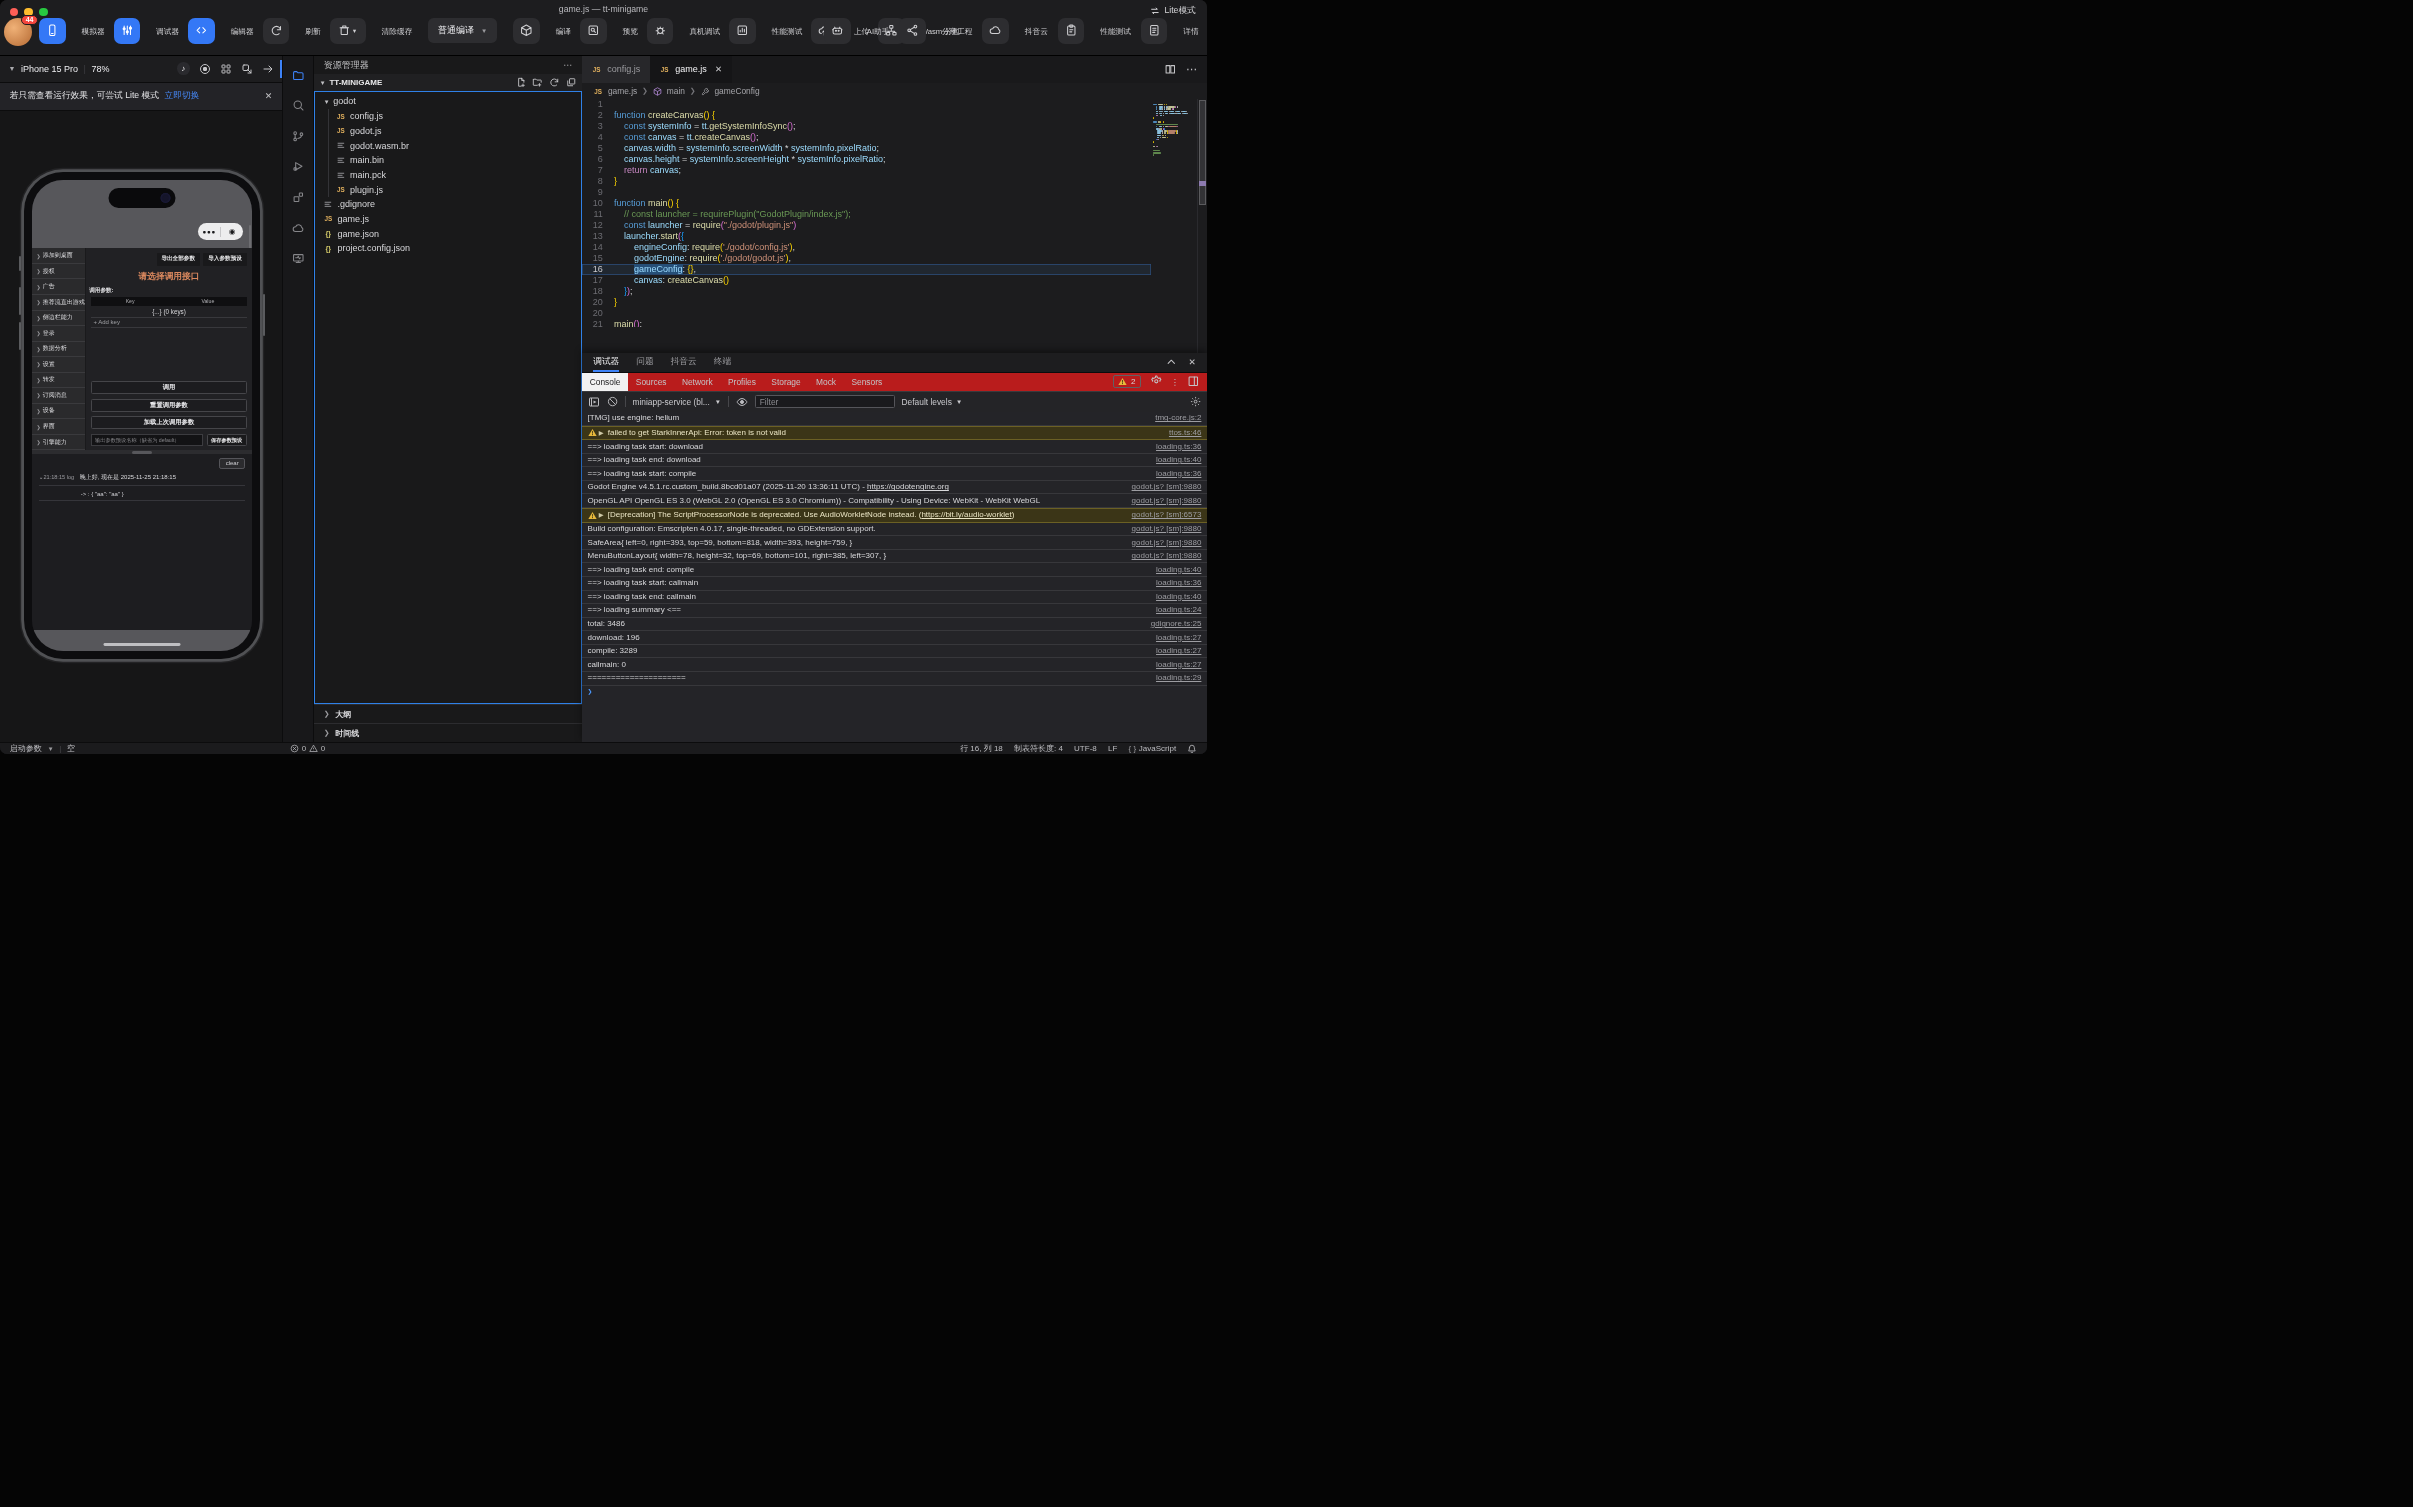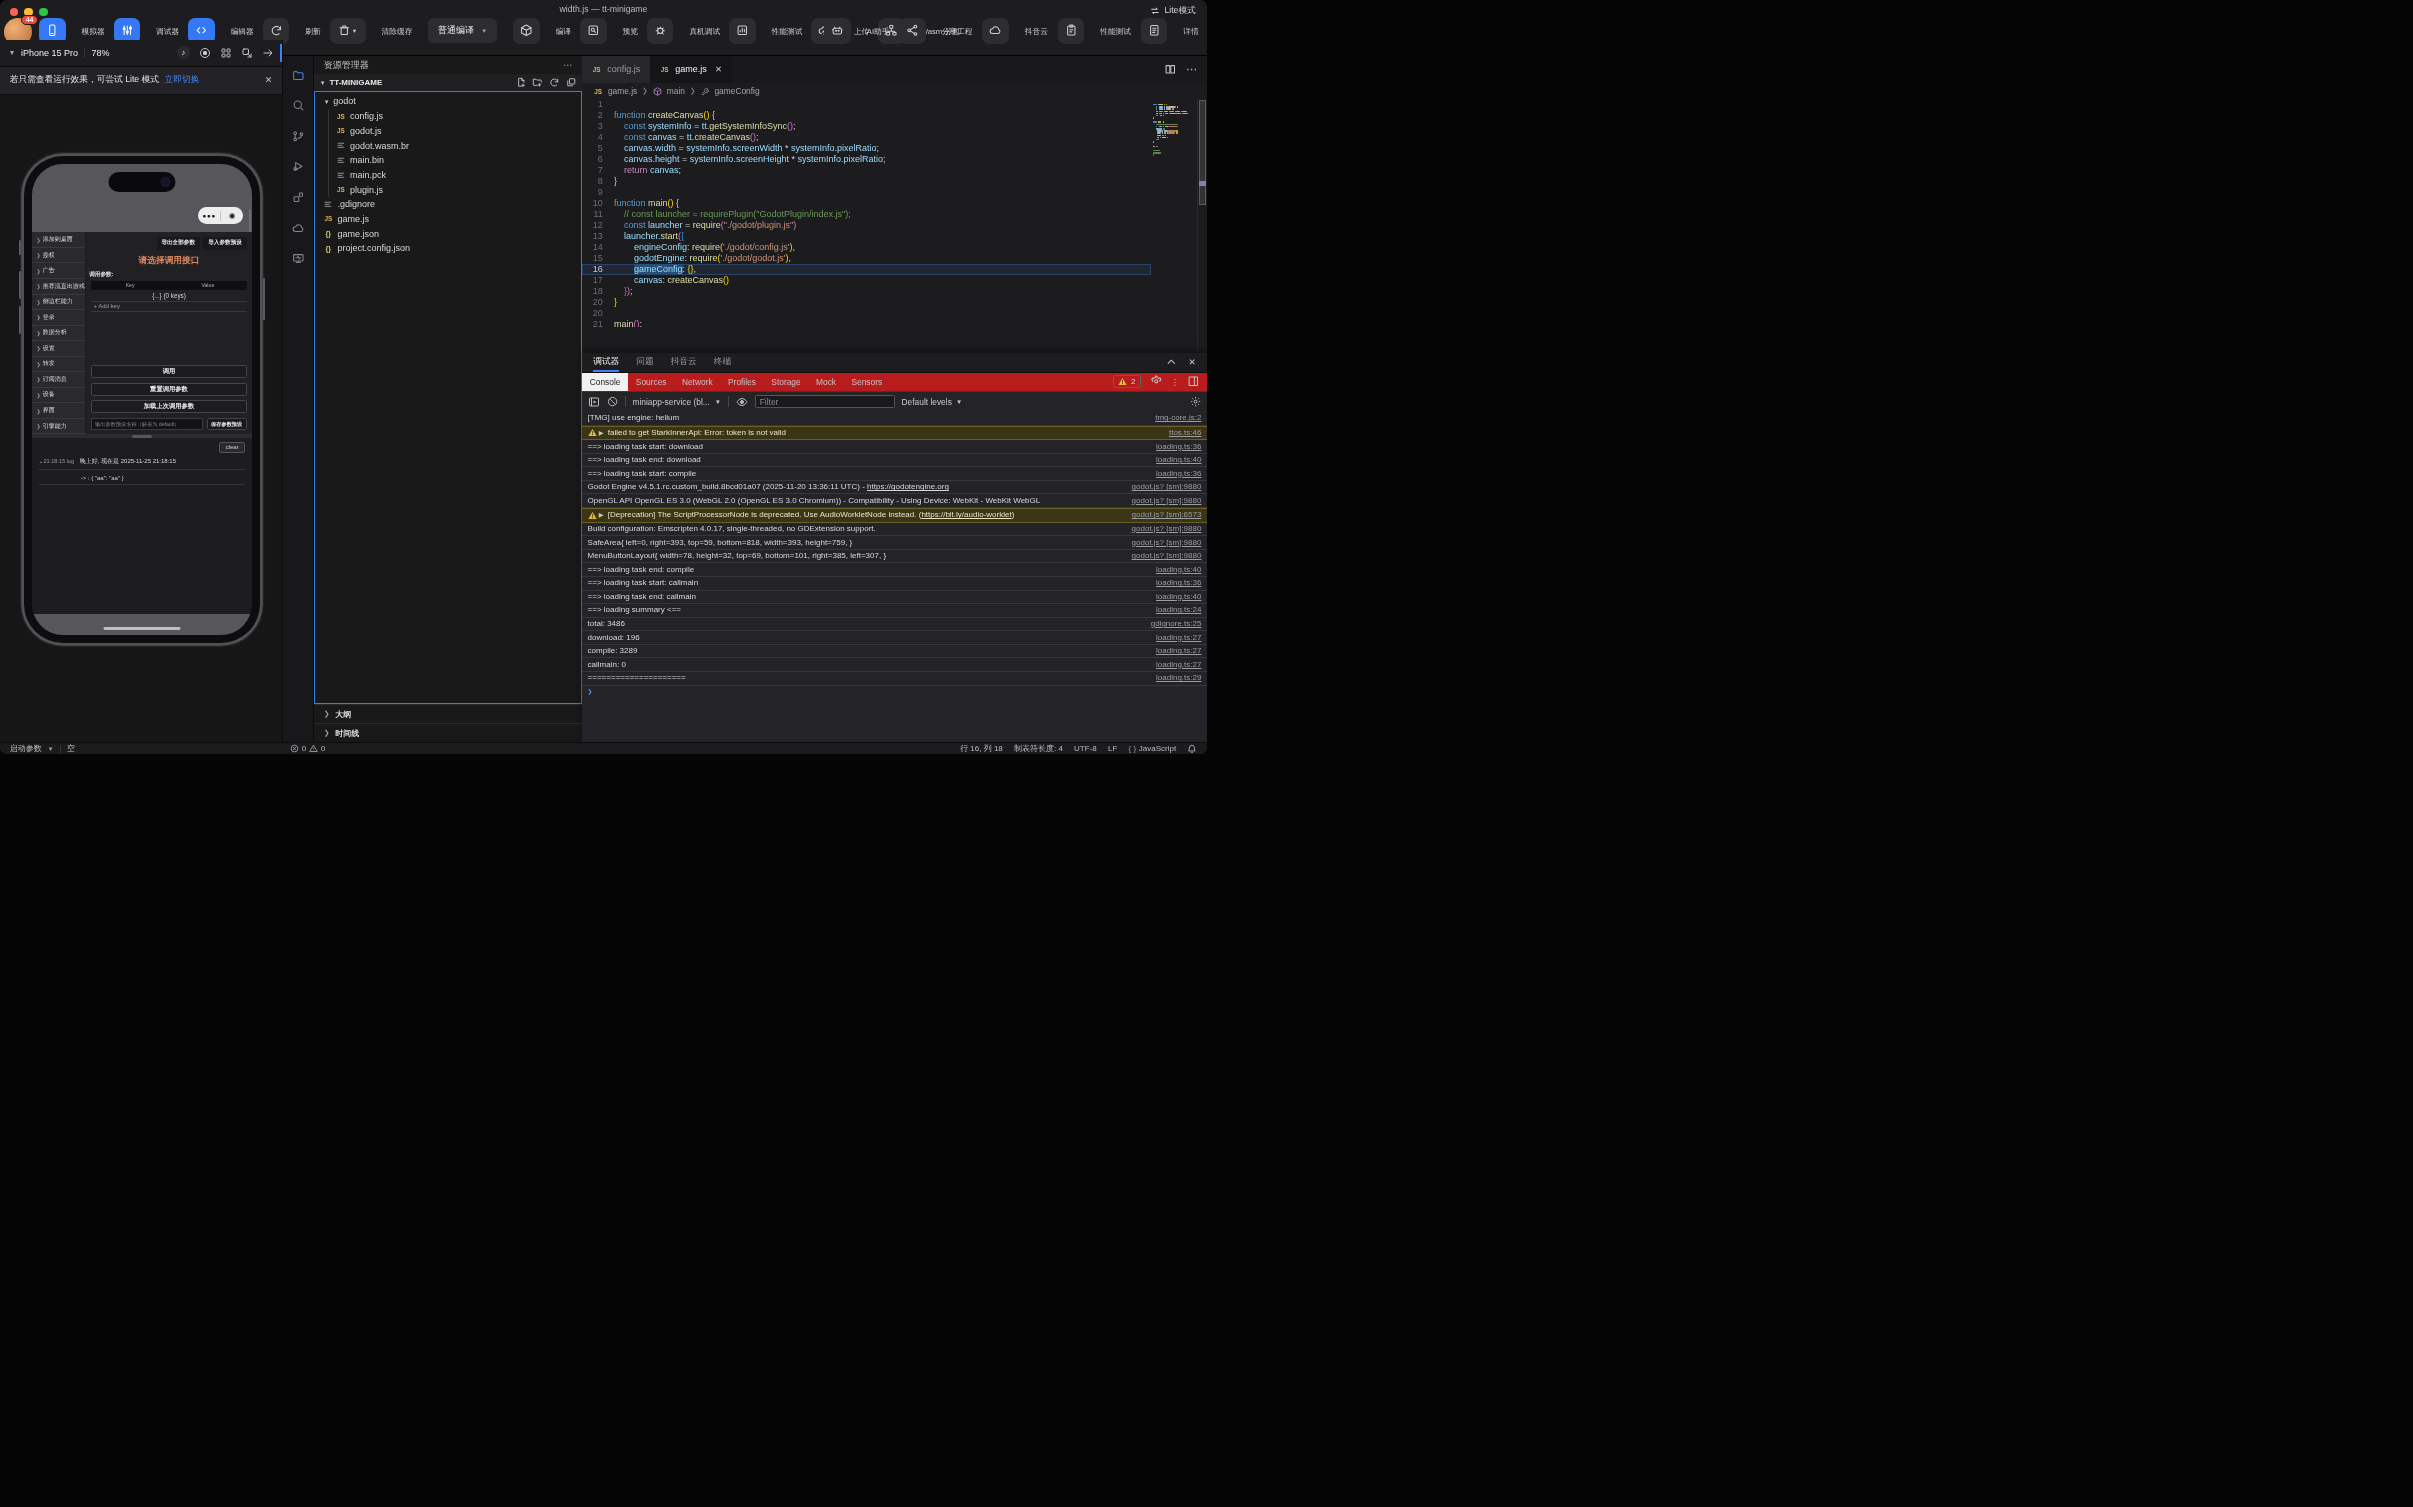--- a/index.html
+++ b/index.html
@@ -30,21 +30,21 @@
   .statusbar{position:absolute;left:0;right:0;bottom:0;height:12px;background:#1b1b1d;border-top:0.7px solid #0c0c0d;display:flex;align-items:center;font-size:8px;color:#c2c2c6;}
   .sb-left{display:flex;align-items:center;gap:5.6px;padding-left:9.8px;}
   .sb-sep{color:#46464a;}
   .sb-problems{position:absolute;left:290px;display:flex;align-items:center;gap:2.8px;color:#b6b6ba;}
   .sb-right{margin-left:auto;display:flex;align-items:center;gap:11.2px;padding-right:9.8px;color:#bdbdc1;}
   .sb-right .seg{display:flex;align-items:center;gap:2.8px;white-space:nowrap;}
   .bell-dot{position:relative;}
   .bell-dot::after{content:"";position:absolute;top:-1.4px;right:-1.4px;width:3.5px;height:3.5px;border-radius:50%;background:#e9e9ec;}
 
   
-  .simulator{position:absolute;top:40px;left:0;width:283px;bottom:12px;background:#161617;border-right:0.7px solid #0c0c0d;overflow:hidden;}
+  .simulator{position:absolute;top:56px;left:0;width:283px;bottom:12px;background:#161617;border-right:0.7px solid #0c0c0d;overflow:hidden;}
   .sim-head{height:26.5px;background:#1d1d1f;display:flex;align-items:center;padding:0 8.4px;gap:5.6px;color:#ececef;font-size:9px;position:relative;border-bottom:0.7px solid #0c0c0d;}
   .sim-head .chev{color:#a9a9ad;font-size:7px;}
   .sim-head .vsep{color:#3c3c40;}
   .sim-icons{margin-left:auto;display:flex;align-items:center;gap:9px;color:#c6c6c9;}
   .tiktok{width:12.6px;height:12.6px;border-radius:50%;background:#2a2a2e;display:flex;align-items:center;justify-content:center;color:#f2f2f4;font-size:7.7px;}
   .sim-accent{position:absolute;right:0;top:4.2px;width:2.1px;height:18px;background:#3d82f7;}
   .sim-banner{height:28px;background:#232327;display:flex;align-items:center;padding:0 9.8px;font-size:8.7px;color:#e4e4e7;border-bottom:0.7px solid #0c0c0d;}
   .sim-banner a{color:#4688f7;text-decoration:none;margin-left:5.6px;}
   .sim-banner .bx{margin-left:auto;color:#c0c0c3;font-size:9px;}
 
@@ -167,21 +167,21 @@
 <body>
 
 <div class="window">
 
   <header class="titlebar">
     <div class="lights">
       <span class="light" style="background:#ff5f57"></span>
       <span class="light" style="background:#febc2e"></span>
       <span class="light" style="background:#28c840"></span>
     </div>
-    <div class="win-title">width.js — tt-minigame</div>
+    <div class="win-title">game.js — tt-minigame</div>
     <div class="lite">
       <svg class="ic" width="9.8" height="9.8" viewBox="0 0 24 24" fill="none" stroke="currentColor" stroke-width="2.4" stroke-linecap="round" stroke-linejoin="round">
           <path d="M4 8h14l-3-3M20 16H6l3 3"></path>
         </svg>
       <span>Lite模式</span>
     </div>
     <div class="avatar-wrap">
       <div class="avatar"></div>
       <div class="badge">44</div>
     </div>

